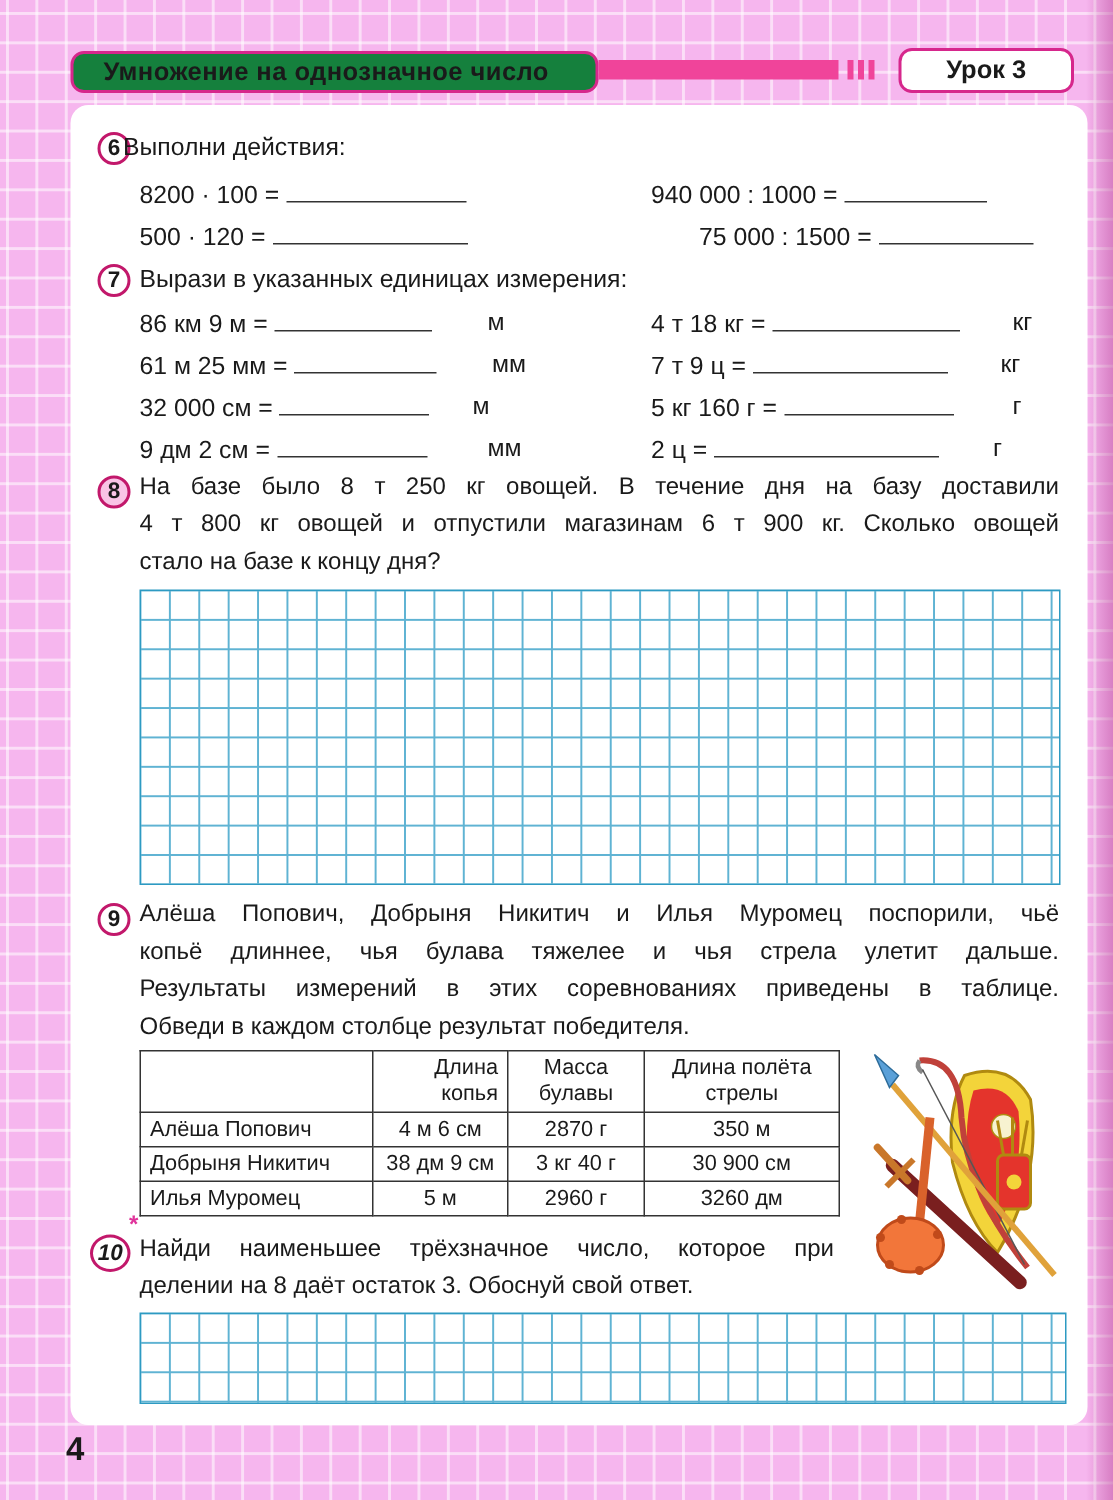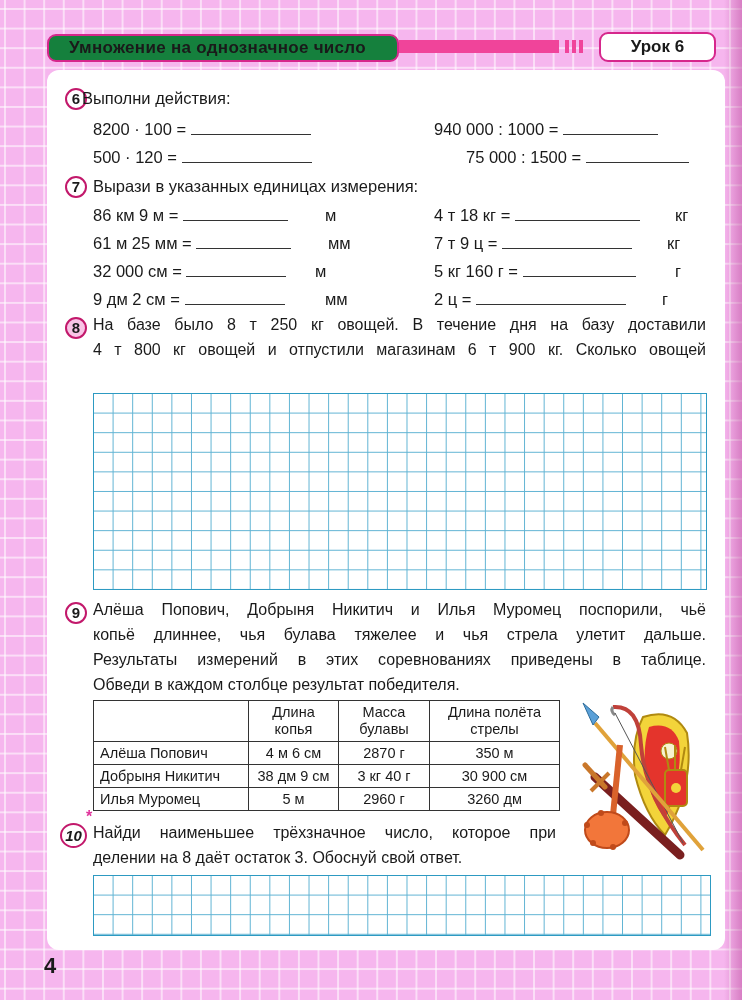--- a/index.html
+++ b/index.html
@@ -57,21 +57,21 @@
 
 <div class="edge-shade"></div>
 
 <div class="title-pill">Умножение на однозначное число</div>
 <div class="header-bar"></div>
 <div class="header-ticks">
     <span></span>
     <span></span>
     <span></span>
   </div>
-<div class="lesson-pill">Урок 6</div>
+<div class="lesson-pill">Урок 3</div>
 
 <div class="card"></div>
 
 <div class="num" style="left:65px;top:88px;">6</div>
 <div class="txt" style="left:82px;top:89px;">Выполни действия:</div>
 
 <div class="txt" style="left:93px;top:120px;"><span>8200 · 100 =</span> <span class="blank" style="width:120px;"></span></div>
 <div class="txt" style="left:434px;top:120px;"><span>940 000 : 1000 =</span> <span class="blank" style="width:95px;"></span></div>
 <div class="txt" style="left:93px;top:148px;"><span>500 · 120 =</span> <span class="blank" style="width:130px;"></span></div>
 <div class="txt" style="left:434px;top:148px;margin-left:32px;"><span>75 000 : 1500 =</span> <span class="blank" style="width:103px;"></span></div>
@@ -96,36 +96,37 @@
 
 <div class="txt" style="left:93px;top:290px;"><span>9 дм 2 см =</span> <span class="blank" style="width:100px;"></span></div>
 <div class="unit" style="left:325px;top:290px;">мм</div>
 <div class="txt" style="left:434px;top:290px;"><span>2 ц =</span> <span class="blank" style="width:150px;"></span></div>
 <div class="unit" style="left:662px;top:290px;">г</div>
 
 <div class="num filled" style="left:65px;top:317px;">8</div>
 <div class="para" style="left:93px;top:312px;width:613px;">
   <div>На базе было 8 т 250 кг овощей. В течение дня на базу доставили</div>
   <div>4 т 800 кг овощей и отпустили магазинам 6 т 900 кг. Сколько овощей</div>
+  <div class="last">стало на базе к концу дня?</div>
 </div>
 <div class="grid" style="left:93px;top:393px;width:614px;height:197px;"></div>
 
 <div class="num" style="left:65px;top:602px;">9</div>
 <div class="para" style="left:93px;top:597px;width:613px;">
   <div>Алёша Попович, Добрыня Никитич и Илья Муромец поспорили, чьё</div>
   <div>копьё длиннее, чья булава тяжелее и чья стрела улетит дальше.</div>
   <div>Результаты измерений в этих соревнованиях приведены в таблице.</div>
   <div class="last">Обведи в каждом столбце результат победителя.</div>
 </div>
 
 <table class="res">
   <tbody>
       <tr class="head">
     <td style="width:142px;"></td>
-    <td style="width:77px;"><span>Длина</span><br><span>копья</span></td>
+    <td style="width:77px;text-align:right;"><span>Длина</span><br><span>копья</span></td>
     <td style="width:78px;"><span>Масса</span><br><span>булавы</span></td>
     <td style="width:117px;"><span>Длина полёта</span><br><span>стрелы</span></td>
   </tr>
   <tr>
     <td class="name">Алёша Попович</td>
     <td>4 м 6 см</td>
     <td>2870 г</td>
     <td>350 м</td>
   </tr>
   <tr>

